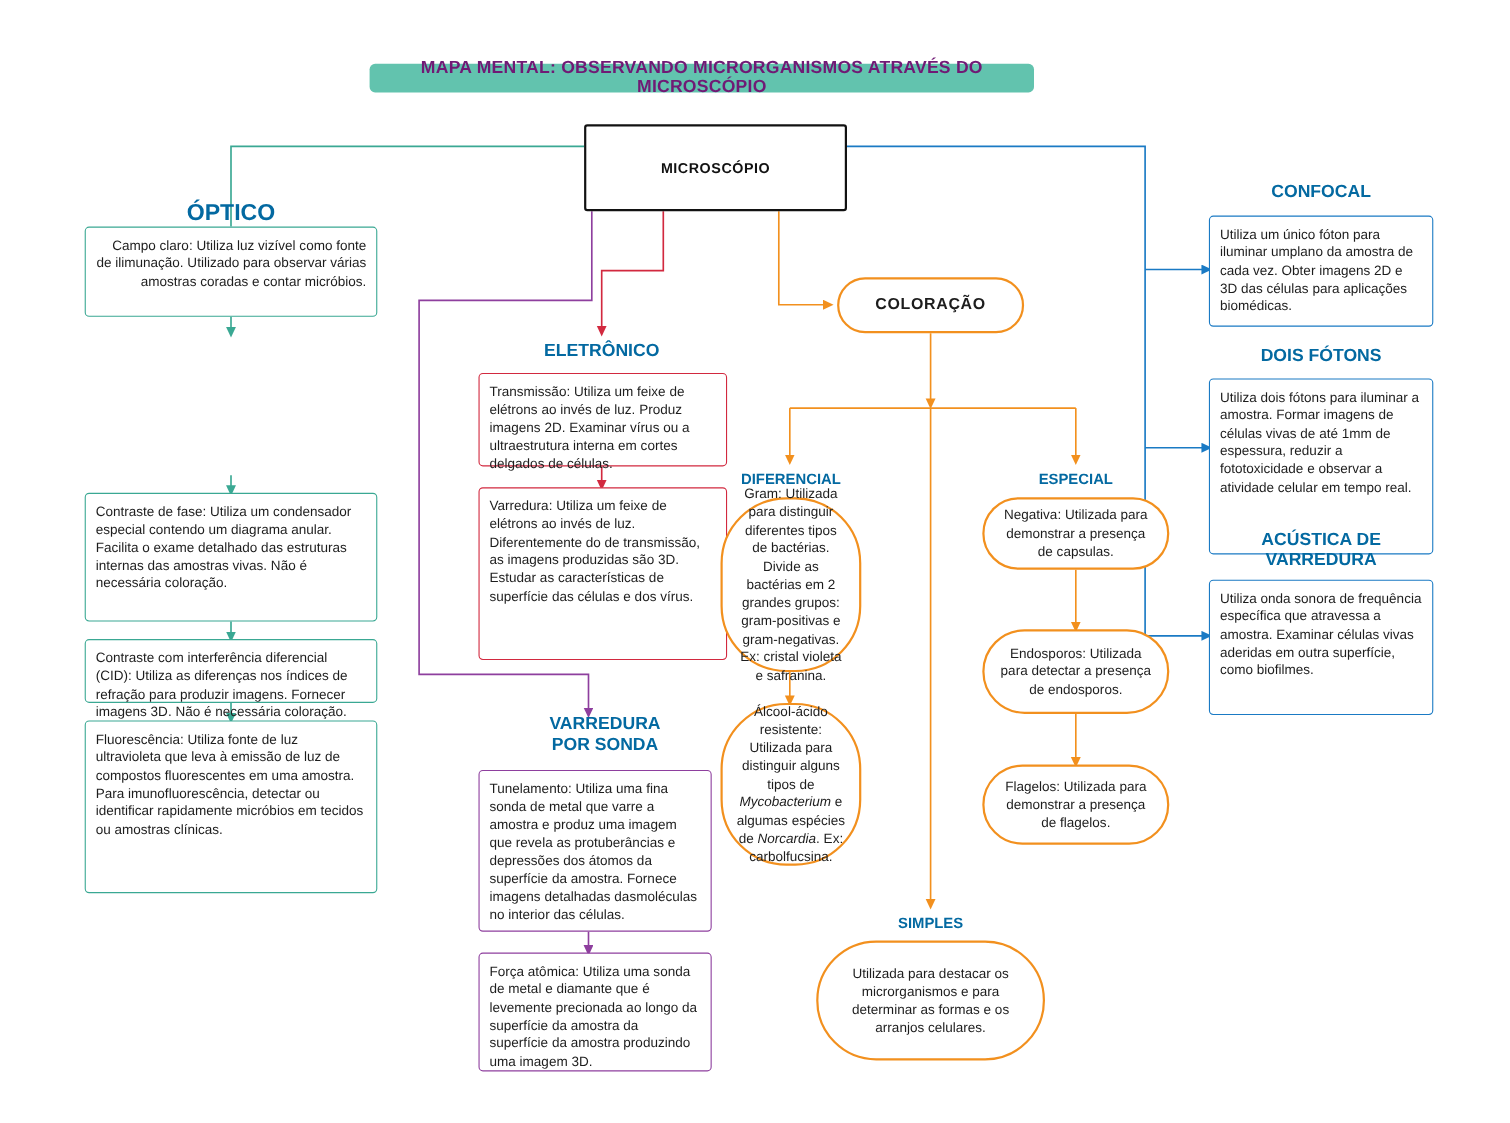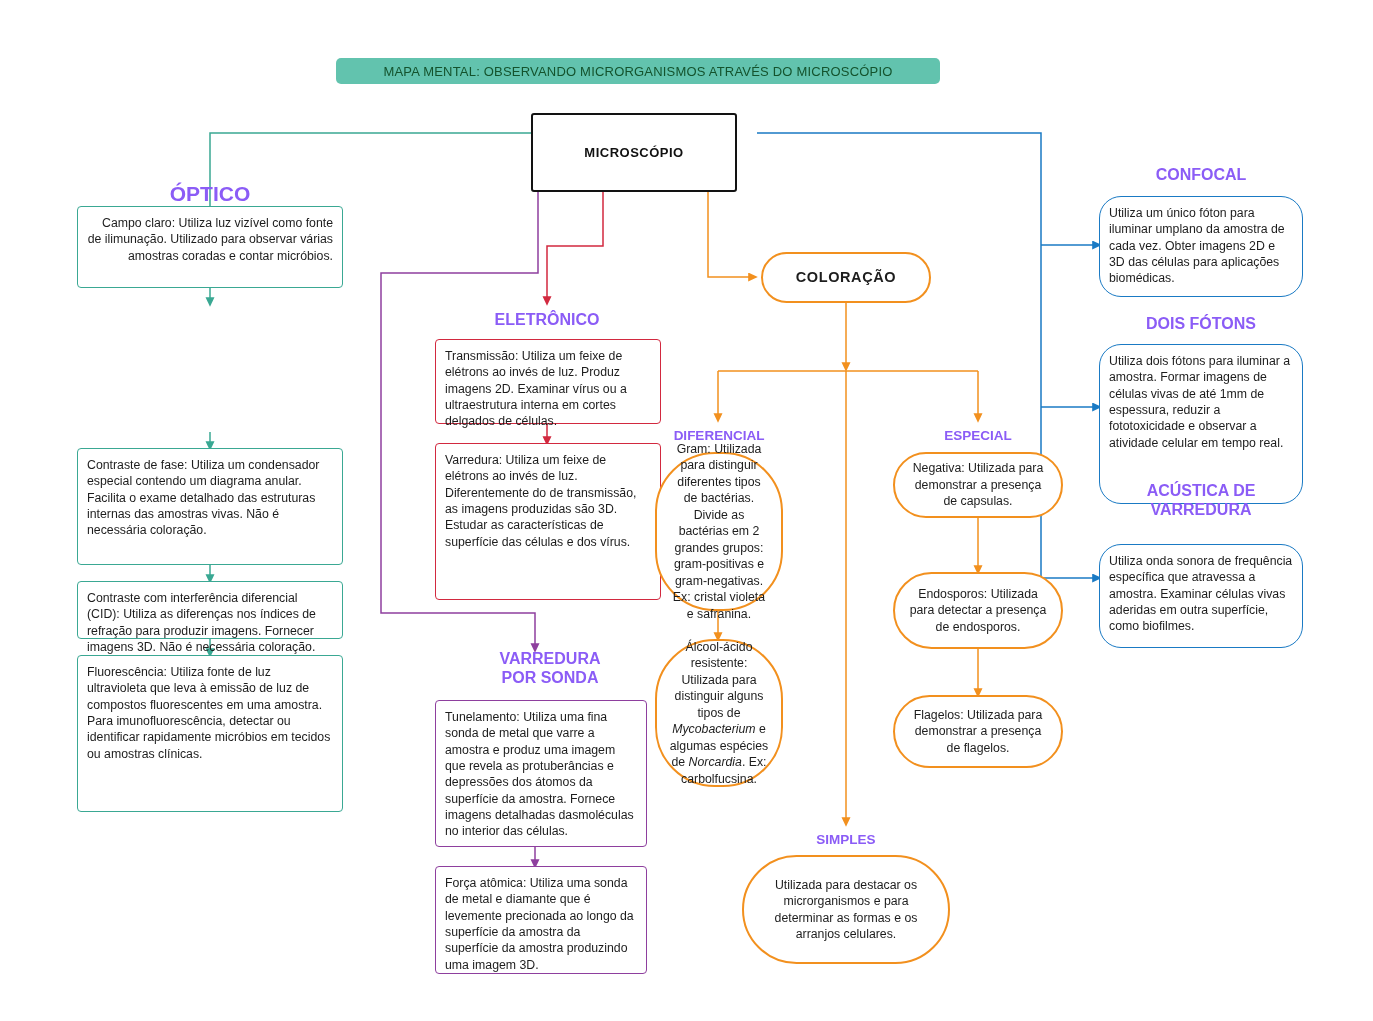--- a/index.html
+++ b/index.html
@@ -26,62 +26,62 @@
     box-sizing:border-box;
     background:#ffffff;
   }
   
   .banner{
     background:#62c3ae;
     border-radius:5px;
     display:flex;
     align-items:center;
     justify-content:center;
-    font-weight:normal;
-    font-size:13px;
+    font-weight:bold;
+    font-size:16px;
     letter-spacing:.2px;
-    color:#14532d;
+    color:#701a75;
     text-align:center;
   }
   
   .root{
     border:2.5px solid #121212;
     border-radius:3px;
     display:flex;
     align-items:center;
     justify-content:center;
     font-size:13px;
     font-weight:bold;
     letter-spacing:.5px;
     color:#111;
   }
   
   .heading{
     position:absolute;
     font-weight:bold;
     text-align:center;
-    color:#8b5cf6;
+    color:#0369a1;
     line-height:1.18;
   }
   .h-lg{font-size:21px;}
   .h-md{font-size:16px;}
   .h-sm{font-size:13.5px;}
   
   .card{
     border:1.6px solid #3aa893;
     border-radius:4px;
     padding:8px 9px 7px 9px;
     font-size:12.3px;
     line-height:1.33;
     color:#1d1d1d;
   }
   .card.teal{border-color:#3aa893;}
   .card.red{border-color:#d2293f;border-width:1.8px;}
   .card.purple{border-color:#8e3f9e;border-width:1.8px;}
-  .card.blue{border-color:#1a7ac4;border-width:1.8px;border-radius:22px;}
+  .card.blue{border-color:#1a7ac4;border-width:1.8px;}
   
   .pill{
     border:2px solid #f2901e;
     border-radius:45px;
     display:flex;
     align-items:center;
     justify-content:center;
     text-align:center;
     font-size:12.3px;
     line-height:1.34;
@@ -147,21 +147,21 @@
 
       <path stroke="#1a7ac4" d="M757,133 L1041,133 L1041,578"></path>
       <path stroke="#1a7ac4" marker-end="url(#ar-blue)" d="M1041,245 L1097,245"></path>
       <path stroke="#1a7ac4" marker-end="url(#ar-blue)" d="M1041,407 L1097,407"></path>
       <path stroke="#1a7ac4" marker-end="url(#ar-blue)" d="M1041,578 L1097,578"></path>
     </g>
   </svg>
 
   <div class="node banner" style="left:336px; top:58px; width:604px; height:26px;">MAPA MENTAL: OBSERVANDO MICRORGANISMOS ATRAVÉS DO MICROSCÓPIO</div>
 
-  <div class="node root" style="left:531px; top:113px; width:206px; height:79px;">MICROSCÓPIO</div>
+  <div class="node root" style="left:531px; top:113px; width:239px; height:79px;">MICROSCÓPIO</div>
 
   <div class="heading h-lg" style="left:130px; top:182px; width:160px;">ÓPTICO</div>
 
   <div class="node card teal" style="left:77px; top:206px; width:266px; height:82px;text-align:right;">Campo claro: Utiliza luz vizível como fonte de ilimunação. Utilizado para observar várias amostras coradas e contar micróbios.</div>
 
 
   <div class="node card teal" style="left:77px; top:448px; width:266px; height:117px;">Contraste de fase: Utiliza um condensador especial contendo um diagrama anular. Facilita o exame detalhado das estruturas internas das amostras vivas. Não é necessária coloração.</div>
 
   <div class="node card teal" style="left:77px; top:581px; width:266px; height:58px;">Contraste com interferência diferencial (CID): Utiliza as diferenças nos índices de refração para produzir imagens. Fornecer imagens 3D. Não é necessária coloração.</div>
 
@@ -212,15 +212,15 @@
 
   <div class="heading h-md" style="left:1099px; top:315px; width:204px;">DOIS FÓTONS</div>
 
   <div class="node card blue" style="left:1099px; top:344px; width:204px; height:160px;">Utiliza dois fótons para iluminar a amostra. Formar imagens de células vivas de até 1mm de espessura, reduzir a fototoxicidade e observar a atividade celular em tempo real.</div>
 
   <div class="heading h-md" style="left:1099px; top:482px; width:204px;">
     <div>ACÚSTICA DE</div>
     <div>VARREDURA</div>
   </div>
 
-  <div class="node card blue" style="left:1099px; top:544px; width:204px; height:104px;">Utiliza onda sonora de frequência específica que atravessa a amostra. Examinar células vivas aderidas em outra superfície, como biofilmes.</div>
+  <div class="node card blue" style="left:1099px; top:527px; width:204px; height:123px;">Utiliza onda sonora de frequência específica que atravessa a amostra. Examinar células vivas aderidas em outra superfície, como biofilmes.</div>
 
 </div>
 
 </body></html>

